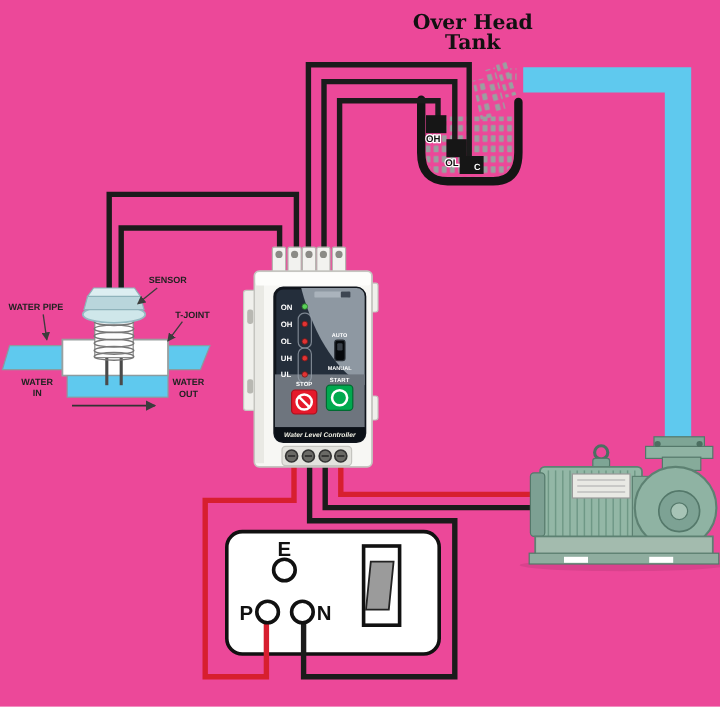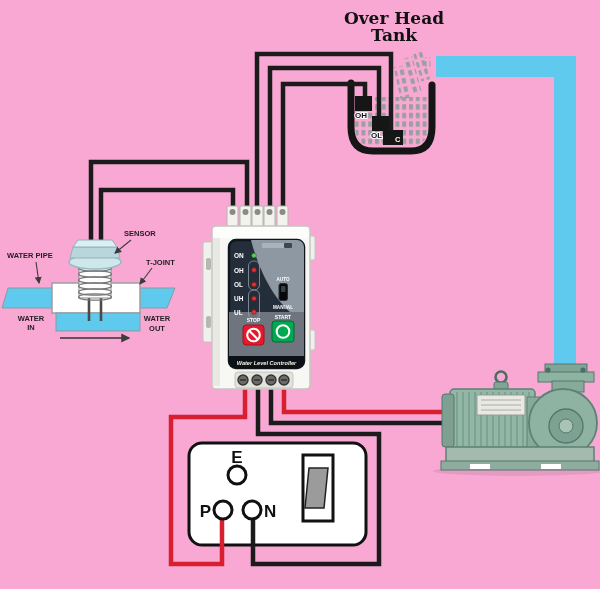--- a/index.html
+++ b/index.html
@@ -1,16 +1,16 @@
 <!DOCTYPE html>
 <html><head>
 <meta charset="utf-8">
 <style>
   html,body{margin:0;padding:0;background:#ffffff;}
-  .stage{position:relative;width:600px;height:589px;background:#f9a8d4;overflow:hidden;
+  .stage{position:relative;width:600px;height:589px;background:#ec4899;overflow:hidden;
          font-family:"Liberation Sans",sans-serif;}
   svg{display:block;}
   text{user-select:none;}
   .lbl-small{font-family:"Liberation Sans",sans-serif;font-weight:bold;font-size:7.5px;fill:#222;}
   .lbl-title{font-family:"DejaVu Serif",serif;font-weight:bold;font-size:17px;fill:#111;}
   .lbl-epn{font-family:"Liberation Sans",sans-serif;font-weight:bold;font-size:17px;fill:#111;}
   .lbl-led{font-family:"Liberation Sans",sans-serif;font-weight:bold;font-size:6.5px;fill:#fff;}
   .lbl-tiny{font-family:"Liberation Sans",sans-serif;font-weight:bold;font-size:4.6px;fill:#fff;}
   .lbl-btn{font-family:"Liberation Sans",sans-serif;font-weight:bold;font-size:5px;fill:#fff;}
   .lbl-ctrl{font-family:"Liberation Sans",sans-serif;font-weight:bold;font-style:italic;font-size:5.6px;fill:#f2f2e6;}

